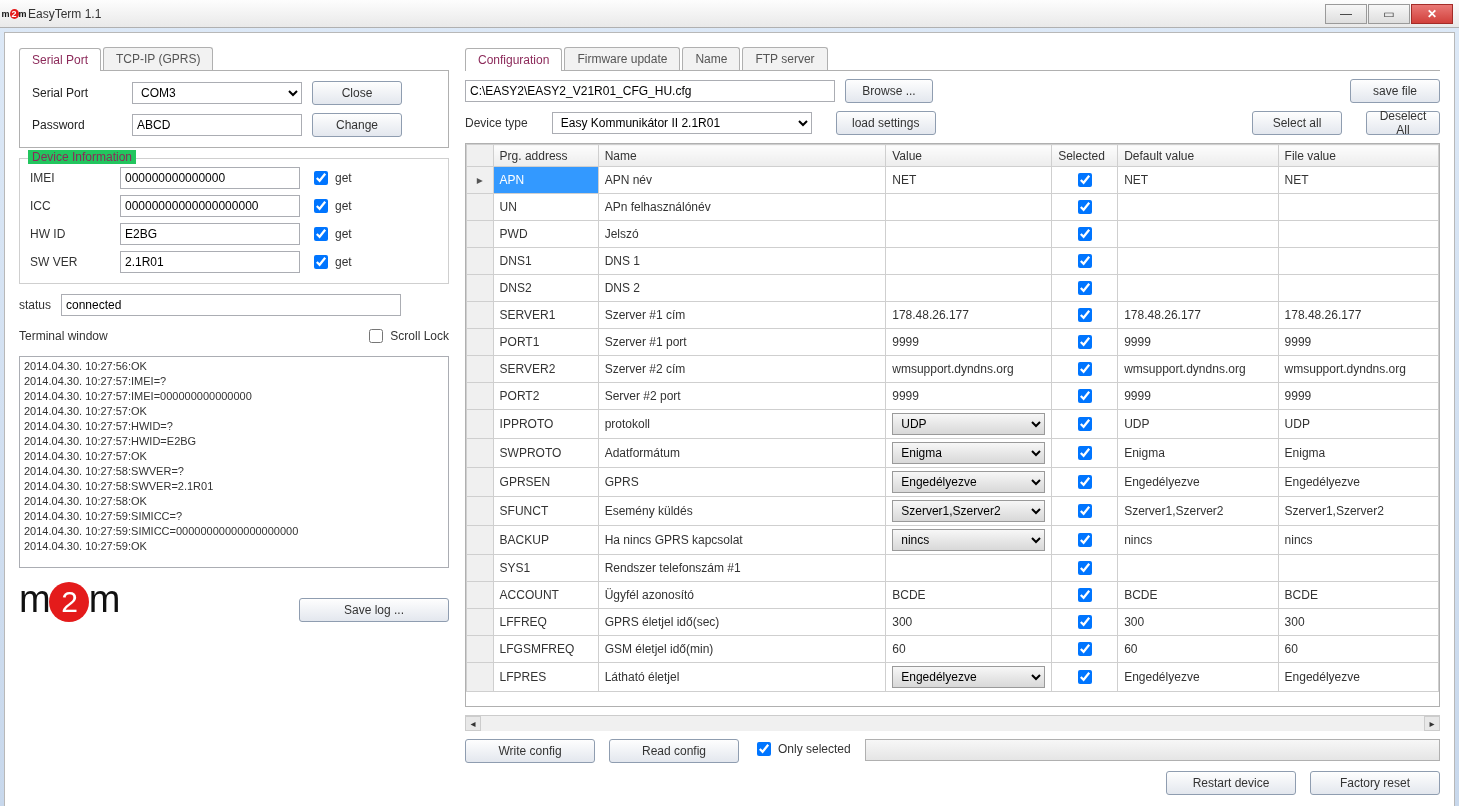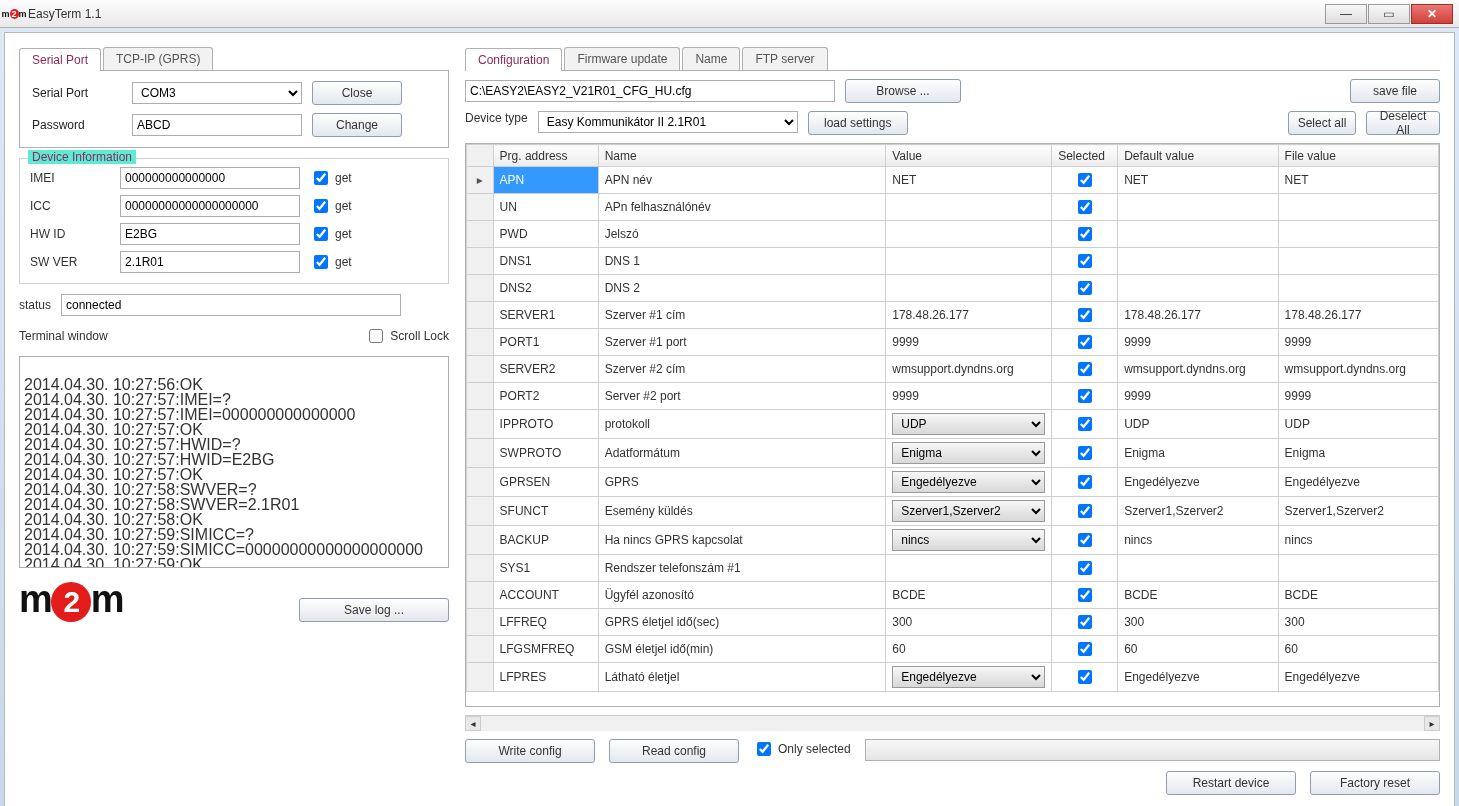--- a/index.html
+++ b/index.html
@@ -113,21 +113,21 @@
   .btn.wide { width: 90px; }
   
   .group {
     border: 1px solid #cfcfcf;
     padding: 8px 10px 10px;
     position: relative;
   }
   .group-title {
     position: absolute;
     top: -9px; left: 8px;
-    background: #5eead4;
+    background: #22c55e;
     padding: 0 4px;
     color: #8c2a5a;
     font-size: 12px;
   }
   .devinfo {
     display: grid;
     grid-template-columns: 80px 180px 70px;
     gap: 6px 10px;
     align-items: center;
   }
@@ -139,32 +139,32 @@
   }
   .status-row input { flex: 1; max-width: 340px; }
   
   .term-header {
     display: flex; justify-content: space-between; align-items: center;
   }
   .terminal {
     border: 1px solid #abadb3;
     height: 212px;
     overflow: auto;
-    padding: 20px 4px;
+    padding: 2px 4px;
     background: #fff;
-    font-size: 16px;
+    font-size: 11px;
     line-height: 15px;
     white-space: pre;
   }
   
   .bottom-left {
     display: flex; align-items: flex-end; gap: 20px;
   }
   .logo {
-    font-size: 38px; font-weight: bold;
+    font-size: 38px; font-weight: normal;
     font-family: Arial, sans-serif;
     letter-spacing: -2px;
   }
   .logo .m1, .logo .m2 { color: #111; }
   .logo .two {
     display: inline-block;
     background: #e41b1b;
     color: #fff;
     border-radius: 50%;
     width: 40px; height: 40px;
@@ -181,21 +181,21 @@
     gap: 8px;
     min-width: 0;
   }
   .cfg-tabs { display: flex; border-bottom: 1px solid #b0b0b0; }
   .cfg-row1 {
     display: flex; align-items: center; gap: 10px;
   }
   .cfg-row1 input[type=text] { width: 370px; }
   .cfg-row1 .spacer { flex: 1; }
   .cfg-row2 {
-    display: flex; gap: 10px;
+    display: flex; align-items: center; gap: 24px;
   }
   .cfg-row2 .spacer { flex: 1; }
   
   .table-wrap {
     flex: 1;
     border: 1px solid #b0b0b0;
     overflow: auto;
     min-height: 0;
     position: relative;
   }
@@ -364,33 +364,33 @@
   <div class="right-panel">
     <div class="cfg-tabs">
       <div class="tab active">Configuration</div>
       <div class="tab">Firmware update</div>
       <div class="tab">Name</div>
       <div class="tab">FTP server</div>
     </div>
 
     <div class="cfg-row1">
       <input type="text" value="C:\EASY2\EASY2_V21R01_CFG_HU.cfg" style="">
-      <div class="btn" style="width:116px">Browse ...</div>
+      <div class="btn" style="width:88px">Browse ...</div>
       <div class="spacer"></div>
       <div class="btn" style="width:90px">save file</div>
     </div>
 
     <div class="cfg-row2">
       <label>Device type</label>
       <select style="width:260px">
         <option>Easy Kommunikátor II 2.1R01</option>
       </select>
       <div class="btn" style="width:100px">load settings</div>
       <div class="spacer"></div>
-      <div class="btn" style="width:68px">Select all</div>
+      <div class="btn" style="width:90px">Select all</div>
       <div class="btn" style="width:74px">Deselect All</div>
     </div>
 
     <div class="table-wrap">
       <table class="grid">
         <thead>
           <tr>
             <th class="rowhdr"></th>
             <th style="width:95px">Prg. address</th>
             <th style="width:260px">Name</th>

